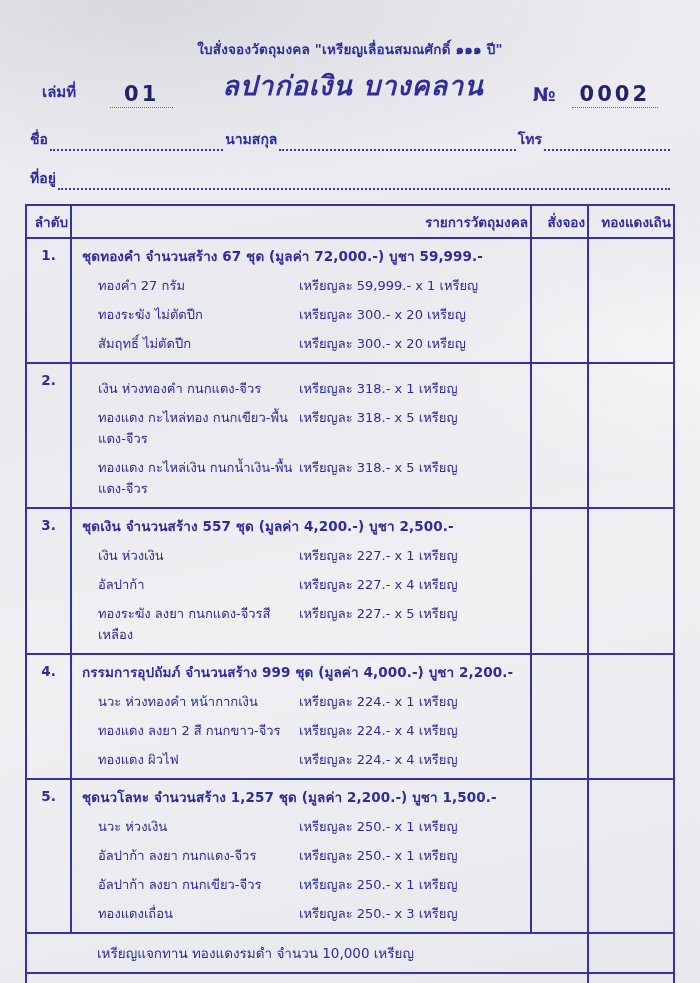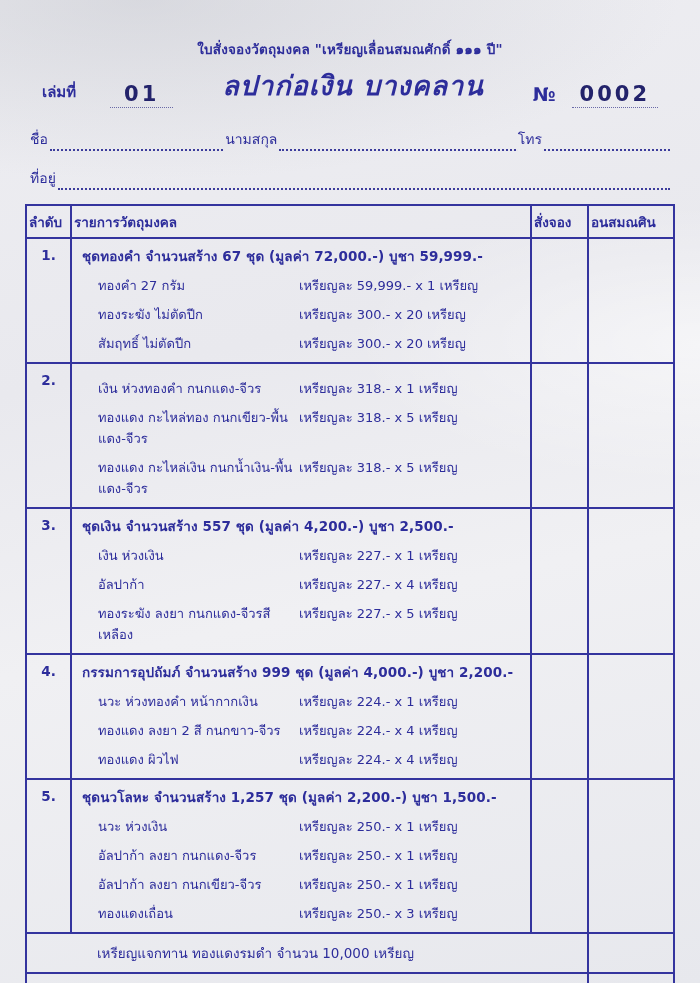--- a/index.html
+++ b/index.html
@@ -40,37 +40,37 @@
     font-size:27px;font-weight:bold;font-style:italic;
     letter-spacing:1px;padding-bottom:1px;
   }
   .no-label{font-size:19px;font-weight:bold;padding-bottom:3px;}
   .no-value{
     font-size:21px;margin-left:16px;padding:0 8px 1px 8px;
     border-bottom:1px dotted #6a6aa8;
   }
 
   
-  .fill-row{display:flex;align-items:flex-end;font-size:14px;font-weight:normal;}
+  .fill-row{display:flex;align-items:flex-end;font-size:14px;font-weight:bold;}
   .fill-row .lbl{white-space:nowrap;padding-bottom:1px;}
   .dots{flex:1;border-bottom:2px dotted #3c3c9c;height:14px;margin:0 2px;}
   .row-name{padding:20px 28px 0 30px;}
   .row-addr{padding:16px 28px 0 30px;}
 
   
   .order-table{
     margin:14px 25px 0 25px;
     border:2px solid #34349e;
     font-size:13px;
   }
   .tr{display:grid;grid-template-columns:43px 1fr 57px 86px;border-top:2px solid #34349e;}
   .tr:first-child{border-top:none;}
   .td{border-left:2px solid #34349e;box-sizing:border-box;}
   .td:first-child{border-left:none;}
-  .thead{font-weight:bold;text-align:left;}
+  .thead{font-weight:bold;text-align:right;}
   .thead .td{padding:5px 2px 4px 2px;font-size:13.5px;}
   .idx{padding-top:8px;text-align:center;font-weight:bold;font-size:13.5px;}
   .item-cell{padding:6px 6px 8px 10px;}
   .item-title{font-weight:bold;font-size:13.5px;margin-bottom:3px;letter-spacing:.1px;}
   .sub{display:flex;margin-top:8px;}
   .sub .desc{flex:1;padding-left:16px;}
   .sub .price{width:225px;flex:none;}
   .span-cell{grid-column:1 / 4;}
   .freebie{padding:8px 6px 8px 70px;font-size:13.5px;}
   .total-cell{padding:14px 10px 14px 52px;display:flex;align-items:flex-end;font-size:15px;font-weight:bold;}
@@ -103,21 +103,21 @@
     <span class="lbl">ที่อยู่</span>
     <span class="dots"></span>
   </div>
 
   <div class="order-table">
 
     <div class="tr thead">
       <div class="td">ลำดับ</div>
       <div class="td">รายการวัตถุมงคล</div>
       <div class="td">สั่งจอง</div>
-      <div class="td">อนสมณศิน</div>
+      <div class="td">ทองแดงเถิน</div>
     </div>
 
     <div class="tr">
       <div class="td idx">1.</div>
       <div class="td item-cell">
         <div class="item-title">ชุดทองคำ จำนวนสร้าง 67 ชุด (มูลค่า 72,000.-) บูชา 59,999.-</div>
         <div class="sub">
             <span class="desc">ทองคำ 27 กรัม</span>
             <span class="price">เหรียญละ 59,999.- x 1 เหรียญ</span>
           </div>

